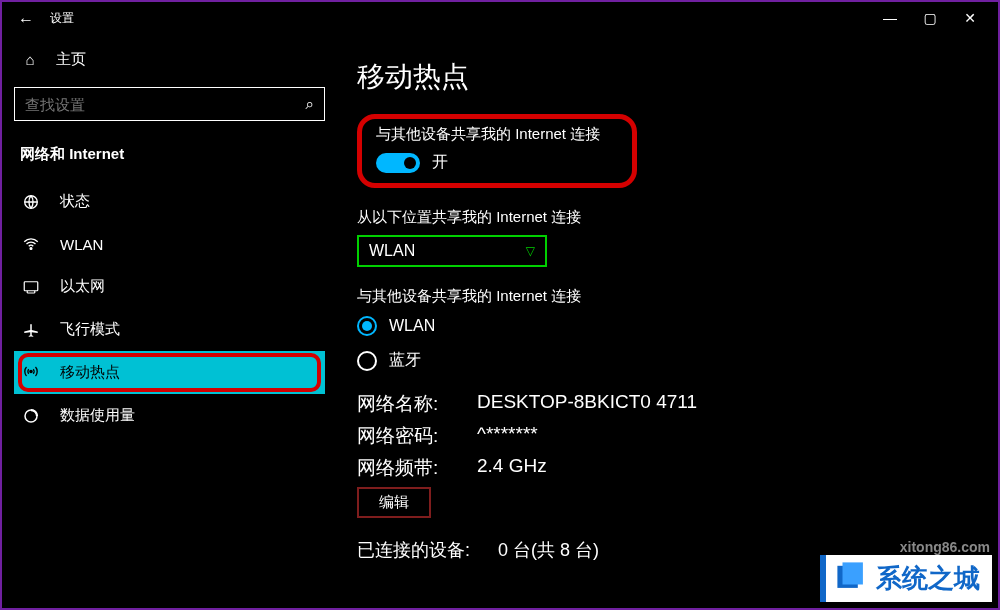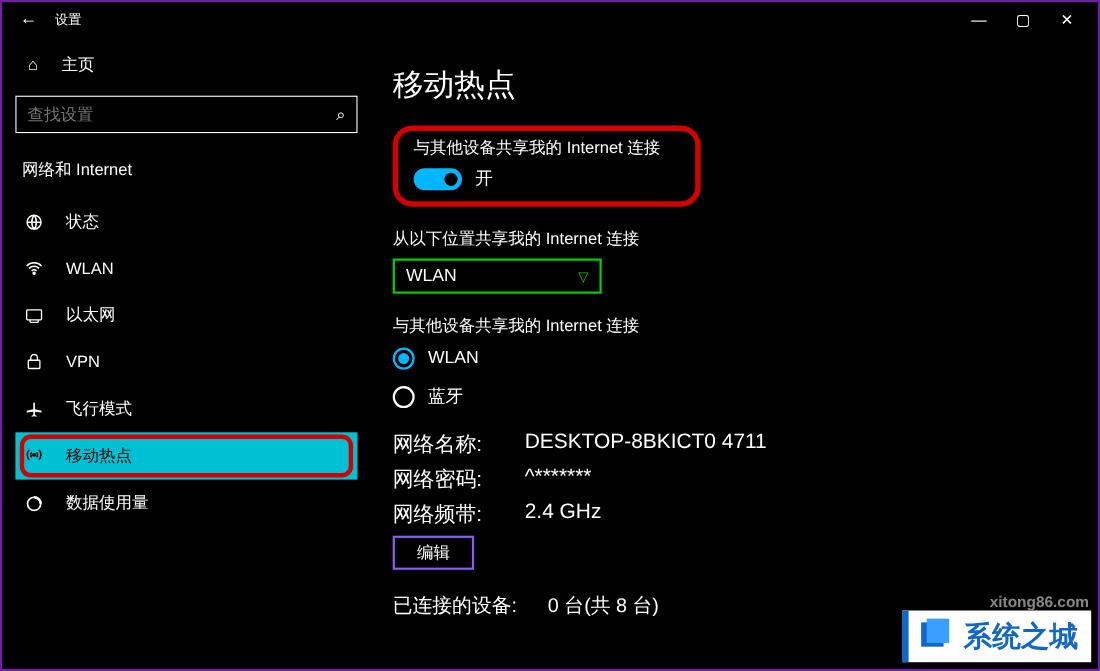--- a/index.html
+++ b/index.html
@@ -12,21 +12,21 @@
 .titlebar .ctrl { width: 40px; text-align: center; font-size: 14px; cursor: pointer; }
 
 .container { display: flex; height: calc(100% - 32px); }
 
 .sidebar { width: 335px; padding: 8px 12px 0 12px; display: flex; flex-direction: column; gap: 4px; }
 .home-row { display: flex; align-items: center; gap: 16px; padding: 8px 6px 14px 6px; font-size: 15px; cursor: pointer; }
 .home-row .icon { width: 20px; display: inline-flex; justify-content: center; }
 .search-box { border: 1px solid #fff; height: 34px; display: flex; align-items: center; padding: 0 10px; margin-bottom: 16px; }
 .search-box input { flex: 1; background: transparent; border: none; outline: none; color: #14b8a6; font-size: 15px; }
 .search-box .sicon { font-size: 15px; color: #fff; }
-.section-title { font-weight: normal; font-size: 15px; padding: 4px 6px 12px 6px; }
+.section-title { font-weight: bold; font-size: 15px; padding: 4px 6px 12px 6px; }
 .nav-list { display: flex; flex-direction: column; }
 .nav-item { display: flex; align-items: center; gap: 18px; padding: 12px 6px; font-size: 15px; cursor: pointer; position: relative; }
 .nav-item .icon { width: 22px; display: inline-flex; justify-content: center; align-items: center; }
 .nav-item.selected { background: #00c1d4; color: #000; }
 .nav-item.selected::before { content: ""; position: absolute; inset: 2px 4px 2px 4px; border: 4px solid #d40000; border-radius: 10px; pointer-events: none; }
 
 .main { flex: 1; padding: 24px 20px 12px 20px; overflow: hidden; }
 h1.page-title { font-size: 28px; font-weight: 300; margin-bottom: 18px; }
 .hl-box { border: 5px solid #d40000; border-radius: 18px; padding: 6px 14px 10px 14px; display: inline-block; min-width: 280px; margin-bottom: 20px; }
 .sublabel { font-size: 15px; margin-bottom: 8px; }
@@ -38,21 +38,21 @@
 .dropdown { border: 2px solid #00d000; width: 190px; height: 32px; display: flex; align-items: center; justify-content: space-between; padding: 0 10px; cursor: pointer; }
 .dropdown .chev { color: #00d000; font-size: 12px; }
 
 .radio-group { display: flex; flex-direction: column; gap: 14px; margin-top: 10px; }
 .radio { display: flex; align-items: center; gap: 12px; cursor: pointer; }
 .radio-outer { width: 20px; height: 20px; border: 2px solid #00b7ff; border-radius: 50%; display: flex; align-items: center; justify-content: center; }
 .radio-outer.off { border-color: #fff; }
 .radio-inner { width: 10px; height: 10px; background: #00b7ff; border-radius: 50%; }
 
 .kv-table { display: grid; grid-template-columns: 120px auto; row-gap: 6px; font-size: 19px; }
-.edit-btn { border: 2px solid #8b5cf6; display: inline-block; padding: 4px 20px; margin-top: 6px; cursor: pointer; font-size: 15px; }
+.edit-btn { border: 2px solid #7f1d1d; display: inline-block; padding: 4px 20px; margin-top: 6px; cursor: pointer; font-size: 15px; }
 
 .devices-row { display: flex; gap: 28px; font-size: 18px; margin-top: 18px; }
 
 .watermark { position: absolute; right: 6px; bottom: 6px; background: #fff; color: #1067c8; font-weight: bold; font-size: 26px; padding: 6px 12px 6px 50px; display: flex; align-items: center; border-left: 6px solid #1067c8; }
 .watermark .url { position: absolute; right: 2px; top: -16px; font-size: 14px; color: #888; background: transparent; }
 .watermark svg { position: absolute; left: 8px; top: 4px; }
 </style>
 </head>
 <body>
 
@@ -97,29 +97,20 @@
         <span>WLAN</span>
       </div>
       <div class="nav-item">
         <span class="icon">
           <svg width="18" height="18" viewBox="0 0 24 24" fill="none" stroke="#fff" stroke-width="1.6">
               <rect x="3" y="5" width="18" height="12" rx="1"></rect>
               <path d="M7 17v3M17 17v3M7 20h10"></path>
             </svg>
         </span>
         <span>以太网</span>
-      </div>
-      <div class="nav-item">
-        <span class="icon">
-          <svg width="18" height="18" viewBox="0 0 24 24" fill="none" stroke="#fff" stroke-width="1.6">
-              <rect x="5" y="10" width="14" height="10" rx="1"></rect>
-              <path d="M8 10V7a4 4 0 0 1 8 0v3"></path>
-            </svg>
-        </span>
-        <span>VPN</span>
       </div>
       <div class="nav-item">
         <span class="icon">
           <svg width="18" height="18" viewBox="0 0 24 24" fill="#fff">
               <path d="M21 14l-8-2V5a1 1 0 0 0-2 0v7l-8 2v2l8-1v4l-2 1v1l3-.5 3 .5v-1l-2-1v-4l8 1z"></path>
             </svg>
         </span>
         <span>飞行模式</span>
       </div>
       <div class="nav-item selected">

